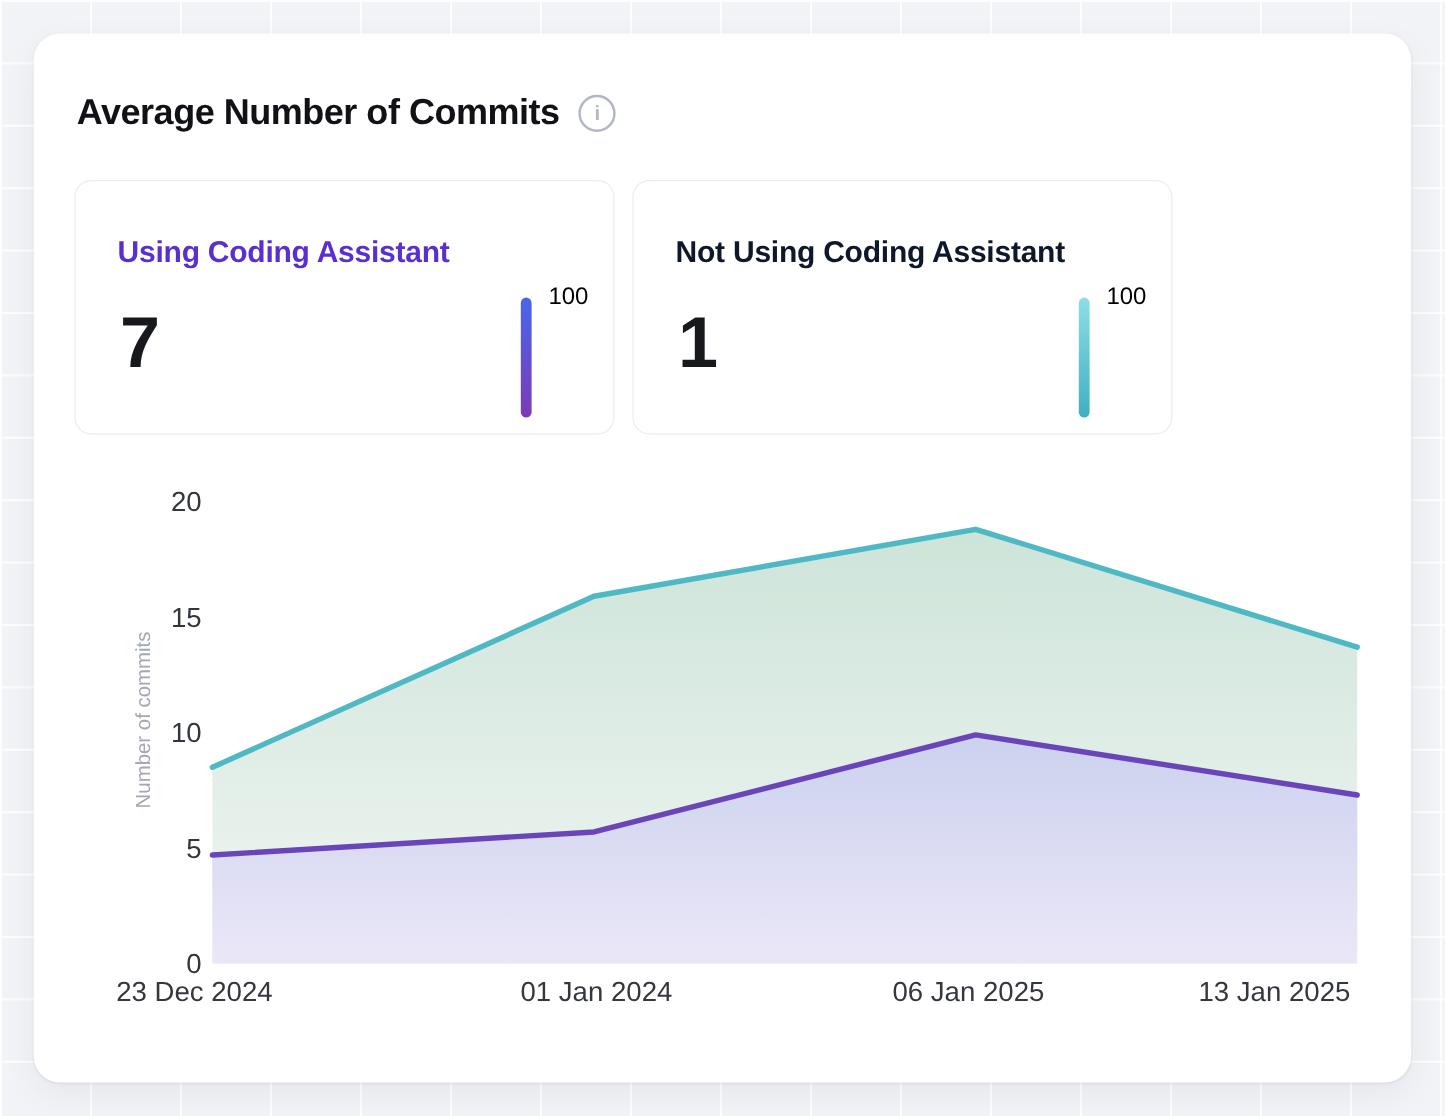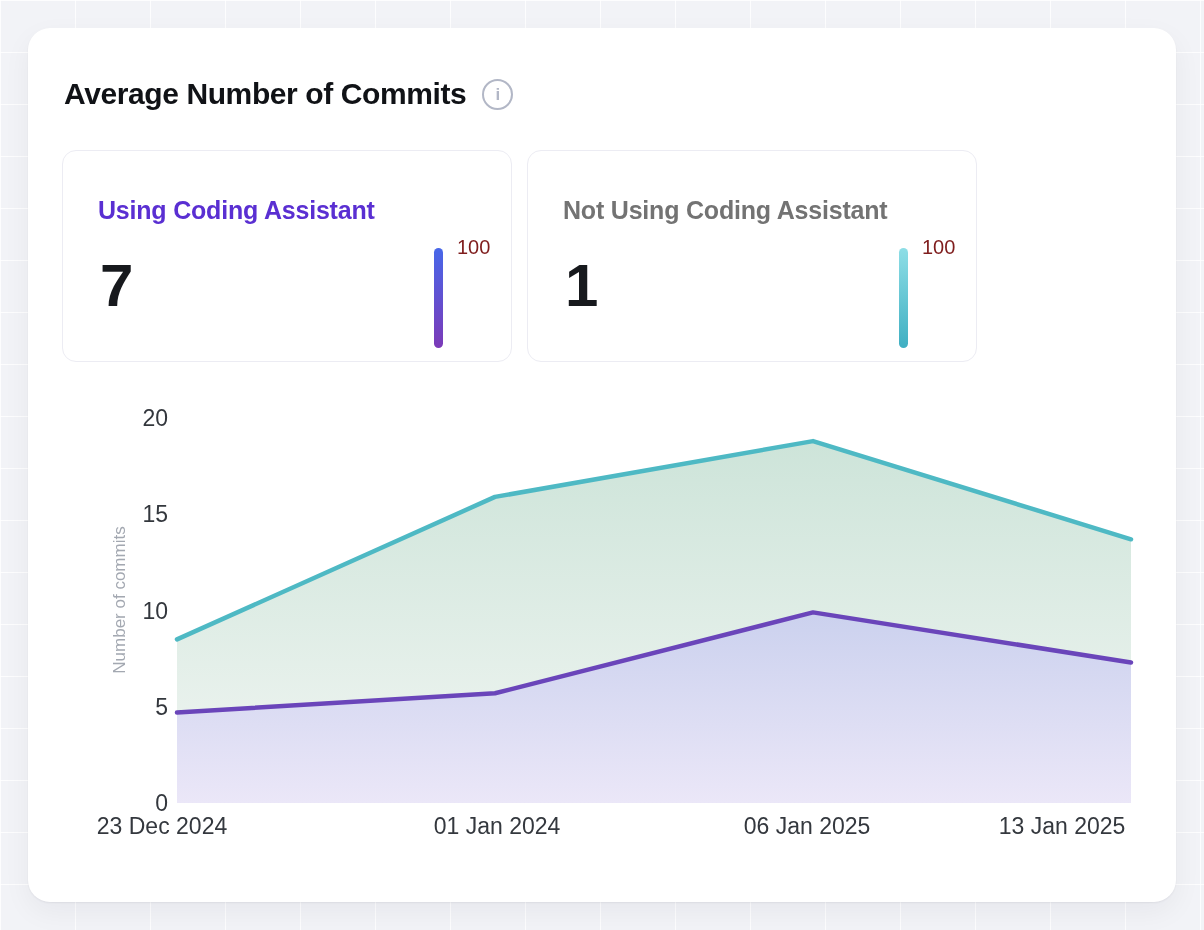--- a/index.html
+++ b/index.html
@@ -32,21 +32,21 @@
   }
   .info-glyph { font-size:17px; font-weight:600; color:#b2b7c6; line-height:1; }
   .stats { position:absolute; left:34px; top:122px; display:flex; gap:15px; }
   .stat-card {
     width:450px; height:212px; background:#fff;
     border:1px solid #ececf3; border-radius:14px; position:relative;
   }
   .stat-label { position:absolute; left:35px; top:45px; font-size:25px; font-weight:700; letter-spacing:-0.2px; }
   .stat-value { position:absolute; left:37px; top:104px; font-size:60px; line-height:62px; font-weight:700; color:#17191d; letter-spacing:-1px; }
   .stat-bar { position:absolute; left:371px; top:97px; width:9px; height:100px; border-radius:5px; }
-  .stat-bar-label { position:absolute; left:394px; top:85px; font-size:20px; color:#7f1d1d; }
+  .stat-bar-label { position:absolute; left:394px; top:85px; font-size:20px; color:#000000; }
   #chart-svg { position:absolute; left:0; top:0; pointer-events:none; }
 </style>
 </head>
 <body>
 
 <div class="card">
 
   <div class="card-header">
     <h1 class="page-title">Average Number of Commits</h1>
     <span class="info-circle">
@@ -55,21 +55,21 @@
   </div>
 
   <div class="stats">
     <div class="stat-card">
       <div class="stat-label" style="color: rgb(90, 47, 210);">Using Coding Assistant</div>
       <div class="stat-value">7</div>
       <div class="stat-bar" style="background: linear-gradient(rgb(71, 103, 233), rgb(124, 58, 184));"></div>
       <div class="stat-bar-label">100</div>
     </div>
     <div class="stat-card">
-      <div class="stat-label" style="color: #737373;">Not Using Coding Assistant</div>
+      <div class="stat-label" style="color: #0f172a;">Not Using Coding Assistant</div>
       <div class="stat-value">1</div>
       <div class="stat-bar" style="background: linear-gradient(rgb(142, 222, 230), rgb(63, 175, 194));"></div>
       <div class="stat-bar-label">100</div>
     </div>
   </div>
 
   <svg id="chart-svg" width="1148" height="846" viewBox="0 0 1148 846">
       <defs>
         <linearGradient id="grad0" x1="0" y1="0" x2="0" y2="1">
           <stop offset="0%" stop-color="#cde4d9"></stop>

